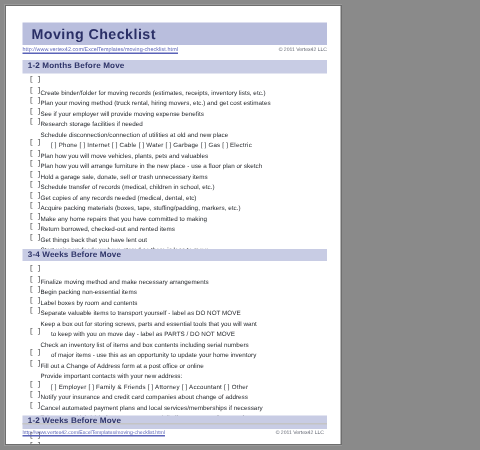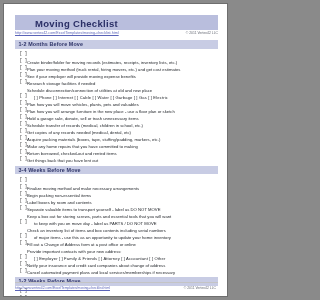--- a/index.html
+++ b/index.html
@@ -31,21 +31,21 @@
   .title-band {
     position: absolute;
     left: 11px;
     top: 11px;
     width: 203px;
     height: 15px;
     background: #b9bedd;
   }
   .title-text {
     position: absolute;
-    left: 20px;
+    left: 6px;
     top: 2.5px;
     font-size: 9.5px;
     font-weight: bold;
     letter-spacing: 0.3px;
     color: #2a2f66;
     white-space: nowrap;
   }
 
   
   .meta-row {

